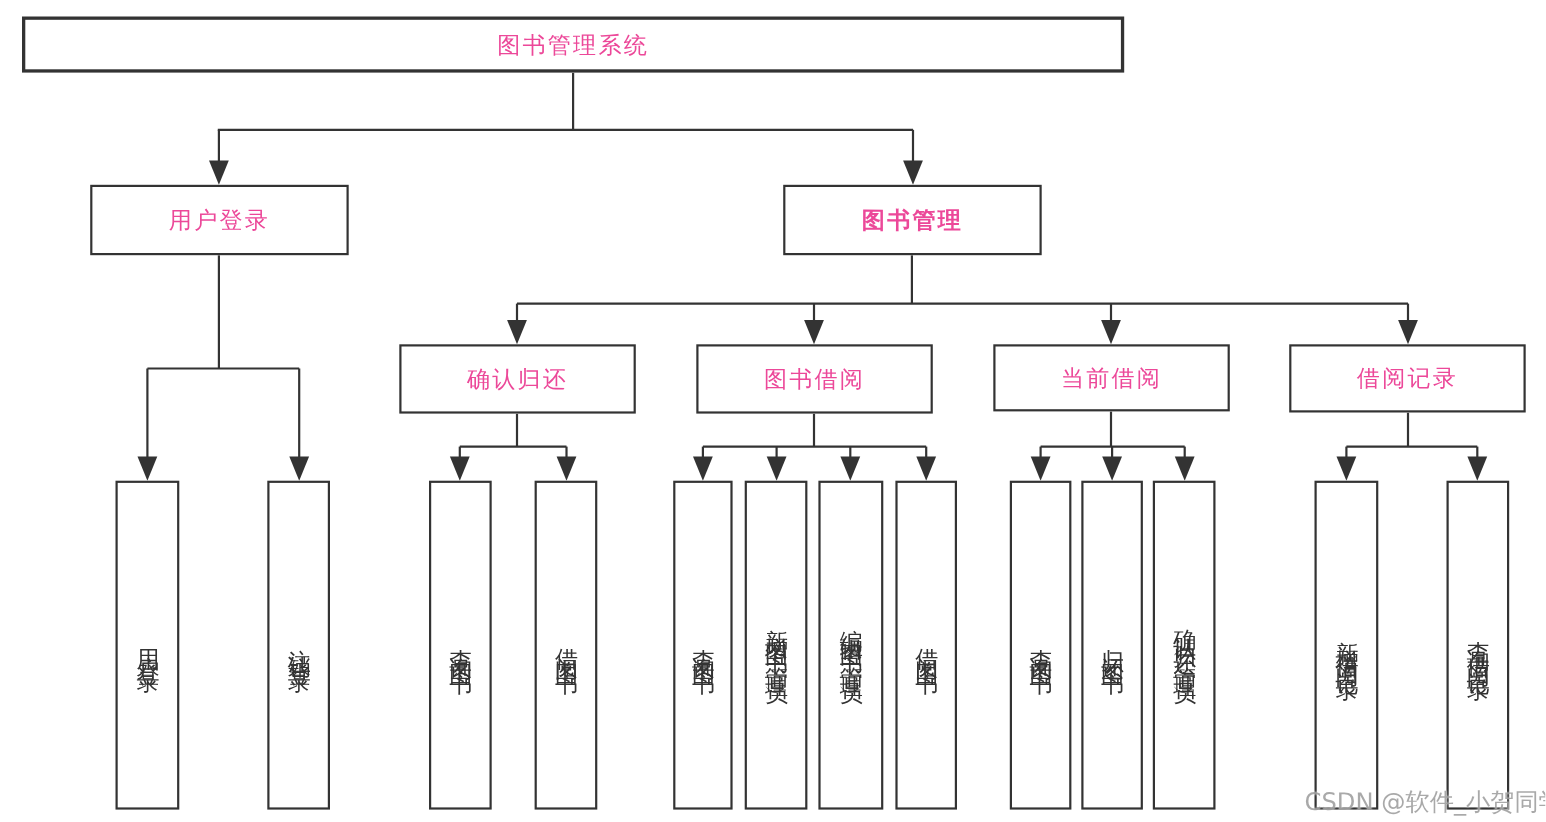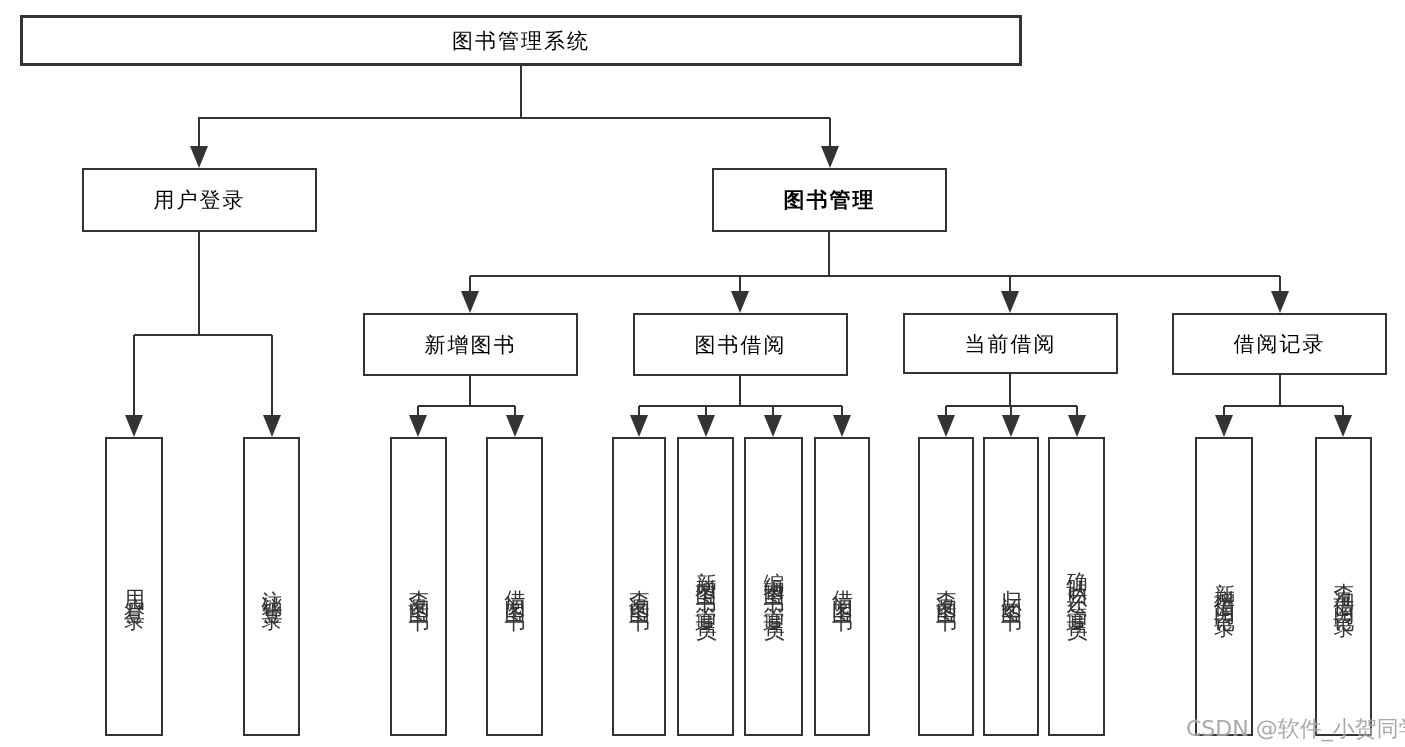--- a/index.html
+++ b/index.html
@@ -31,21 +31,21 @@
     align-items: center;
     justify-content: center;
     z-index: 2;
   }
   .node.root {
     border-width: 3px;
   }
   .hlabel {
     font-size: 21px;
     letter-spacing: 2px;
-    color: #000000;
+    color: #ec4899;
     white-space: nowrap;
   }
   .vnode .vlabel {
     writing-mode: vertical-rl;
     text-orientation: mixed;
     font-size: 21px;
     line-height: 1;
     letter-spacing: 7px;
     color: #333333;
     white-space: nowrap;
@@ -147,21 +147,21 @@
   </div>
 
   <div class="node" style="left:82px; top:168px; width:235px; height:64px;">
     <span class="hlabel">用户登录</span>
   </div>
   <div class="node" style="left:712px; top:168px; width:235px; height:64px;font-weight:bold;">
     <span class="hlabel">图书管理</span>
   </div>
 
   <div class="node" style="left:363px; top:313px; width:215px; height:63px;">
-    <span class="hlabel">新增图书</span>
+    <span class="hlabel">确认归还</span>
   </div>
   <div class="node" style="left:633px; top:313px; width:215px; height:63px;">
     <span class="hlabel">图书借阅</span>
   </div>
   <div class="node" style="left:903px; top:313px; width:215px; height:61px;">
     <span class="hlabel">当前借阅</span>
   </div>
   <div class="node" style="left:1172px; top:313px; width:215px; height:62px;">
     <span class="hlabel">借阅记录</span>
   </div>

